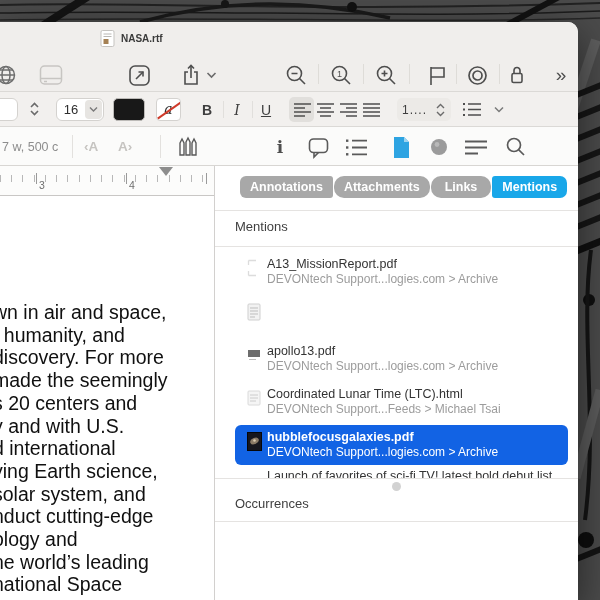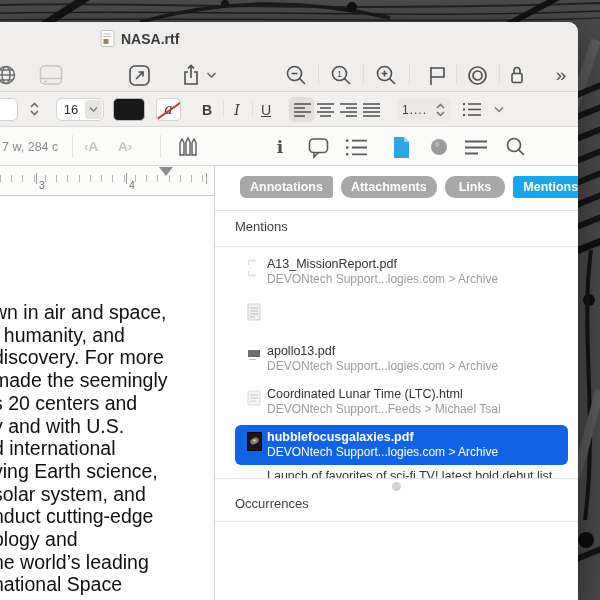--- a/index.html
+++ b/index.html
@@ -13,21 +13,21 @@
   .backdrop { position:absolute; inset:0; }
 
   
   .window {
     position:absolute; top:22px; left:0; width:578px; height:578px;
     background:#ffffff; border-radius:0 10px 0 0; overflow:hidden;
     box-shadow:0 12px 40px rgba(0,0,0,.55);
   }
   .titlebar { position:relative; height:34px; background:#f0eeec; }
   .title-wrap { position:absolute; left:100px; top:8px; display:flex; align-items:center; gap:6px; }
-  .title-text { font-size:14px; font-weight:700; color:#3a3a3a; }
+  .title-text { font-size:10px; font-weight:700; color:#3a3a3a; }
 
   .toolbar { position:relative; height:36px; background:#f0eeec; border-bottom:1px solid #dbd9d6; }
   .tb-icon { position:absolute; top:7px; width:24px; height:24px; display:flex; align-items:center; justify-content:center; }
   .tb-sep { position:absolute; top:8px; width:1px; height:20px; background:#dedcd8; }
   .more-glyph { font-size:19px; color:#4e4e4e; line-height:20px; }
 
   .formatbar { position:relative; height:35px; background:#f2f0ee; border-bottom:1px solid #dbd9d6; }
   .fb-field { position:absolute; top:6px; height:23px; background:#fff; border:1px solid #d4d2cf; border-radius:6px; }
   .fb-stepper { position:absolute; top:9px; }
   .size-combo { position:absolute; left:56px; top:6px; width:48px; height:23px; background:#fff; border:1px solid #d4d2cf; border-radius:6px; display:flex; align-items:center; }
@@ -60,21 +60,21 @@
     background:repeating-linear-gradient(to right, #b8b8b8 0 1px, transparent 1px 11.25px); }
   .tick-major { position:absolute; top:7px; width:1px; height:11px; background:#9a9a9a; }
   .ruler-num { position:absolute; top:13px; font-size:10.5px; color:#6e6e6e; }
   .indent-marker { position:absolute; left:159px; top:1px; width:0; height:0;
     border-left:7px solid transparent; border-right:7px solid transparent; border-top:9px solid #8d8d8d; }
   .docpage { position:relative; flex:1; background:#fff; overflow:hidden; }
   .doc-text { position:absolute; left:-7px; top:105px; width:245px;
     font-size:19.5px; line-height:22.7px; color:#101010; white-space:pre-line; }
 
   .panel { position:relative; flex:1; background:#fff; }
-  .tabs { position:absolute; left:25px; top:10px; display:flex; gap:8px; }
+  .tabs { position:absolute; left:25px; top:10px; display:flex; gap:1px; }
   .tab { height:22px; background:#a8a8a8; color:#fff; font-size:12.5px; font-weight:600;
     display:flex; align-items:center; justify-content:center; padding:0 10px; border-radius:10px; }
   .tab:first-child { border-radius:6px 3px 3px 6px; }
   .tab:last-child { border-radius:3px 7px 7px 3px; }
   .tab.active { background:#19a7e9; }
   .p-divider { position:absolute; left:0; right:0; height:1px; background:#e5e3e1; }
   .section-title { position:absolute; left:20px; font-size:13px; color:#3f3f3f; }
   .mlist { position:absolute; top:81px; left:0; right:0; height:231px; overflow:hidden; }
   .mitem { position:absolute; left:20px; right:10px; height:40px; }
   .mi-icon { position:absolute; left:12px; top:2px; width:16px; height:18px; }
@@ -301,21 +301,21 @@
       </svg>
     </span>
     <span class="fb-btn" style="left:488px">
       <svg width="10" height="7" viewBox="0 0 10 7" fill="none" stroke="#7a7a7a" stroke-width="1.5">
           <polyline points="1,1.5 5,5.5 9,1.5"></polyline>
         </svg>
     </span>
   </div>
 
   <div class="statusrow">
-    <span class="stats">7 w, 284 c</span>
+    <span class="stats">7 w, 500 c</span>
     <span class="sr-sep" style="left:72px"></span>
     <span class="aa-btn" style="left:84px">‹A</span>
     <span class="aa-btn" style="left:118px">A›</span>
     <span class="sr-sep" style="left:160px"></span>
     <span class="insp-icon" style="left:176px;top:7px">
       <svg width="22" height="24" viewBox="0 0 22 24" fill="none" stroke="#5a5a5a" stroke-width="1.4">
         <path d="M3 9 L5 5 L7 9 V21 H3 Z"></path>
           <path d="M9 8 L11 4 L13 8 V21 H9 Z"></path>
           <path d="M15 9 L17 5 L19 9 V21 H15 Z"></path>
       </svg>

